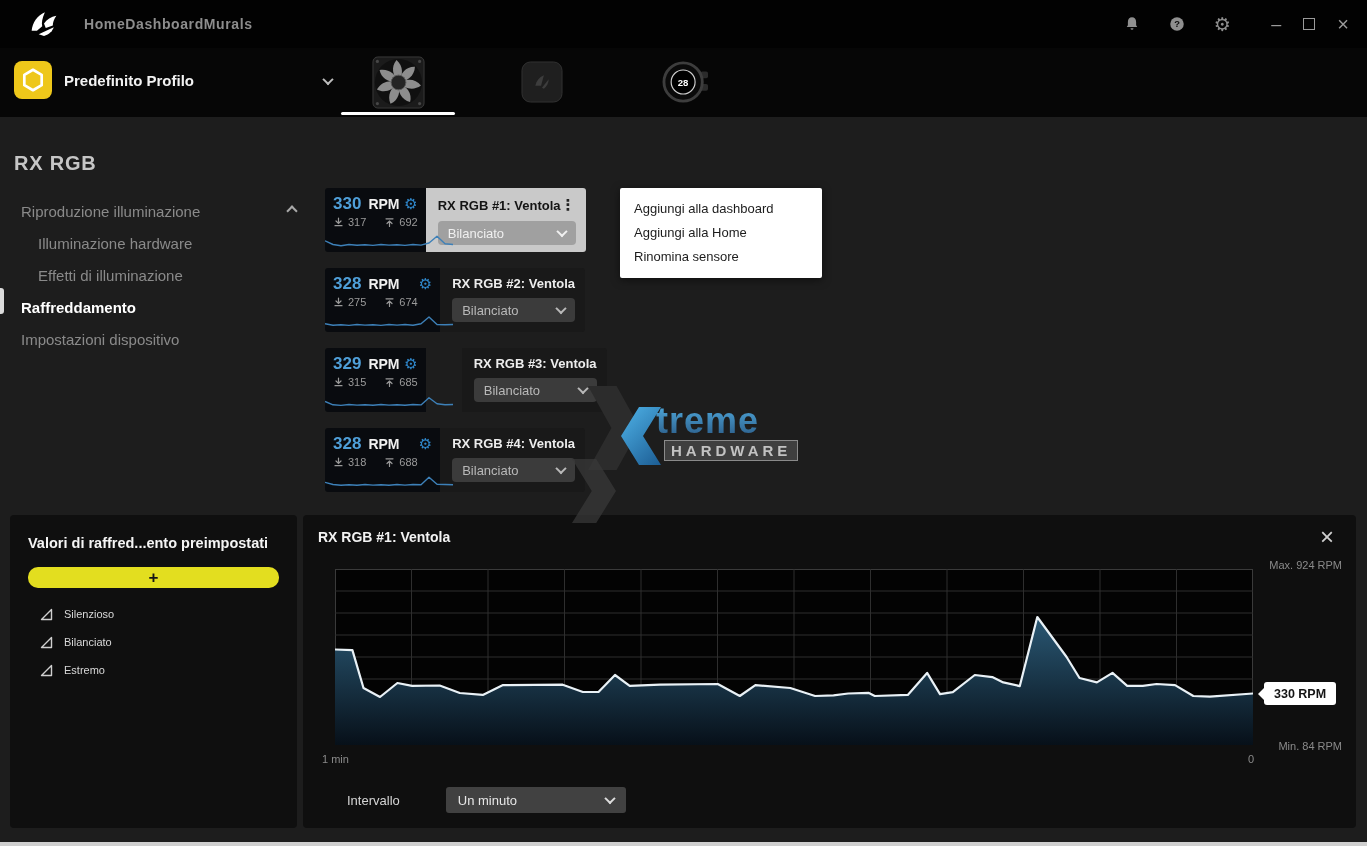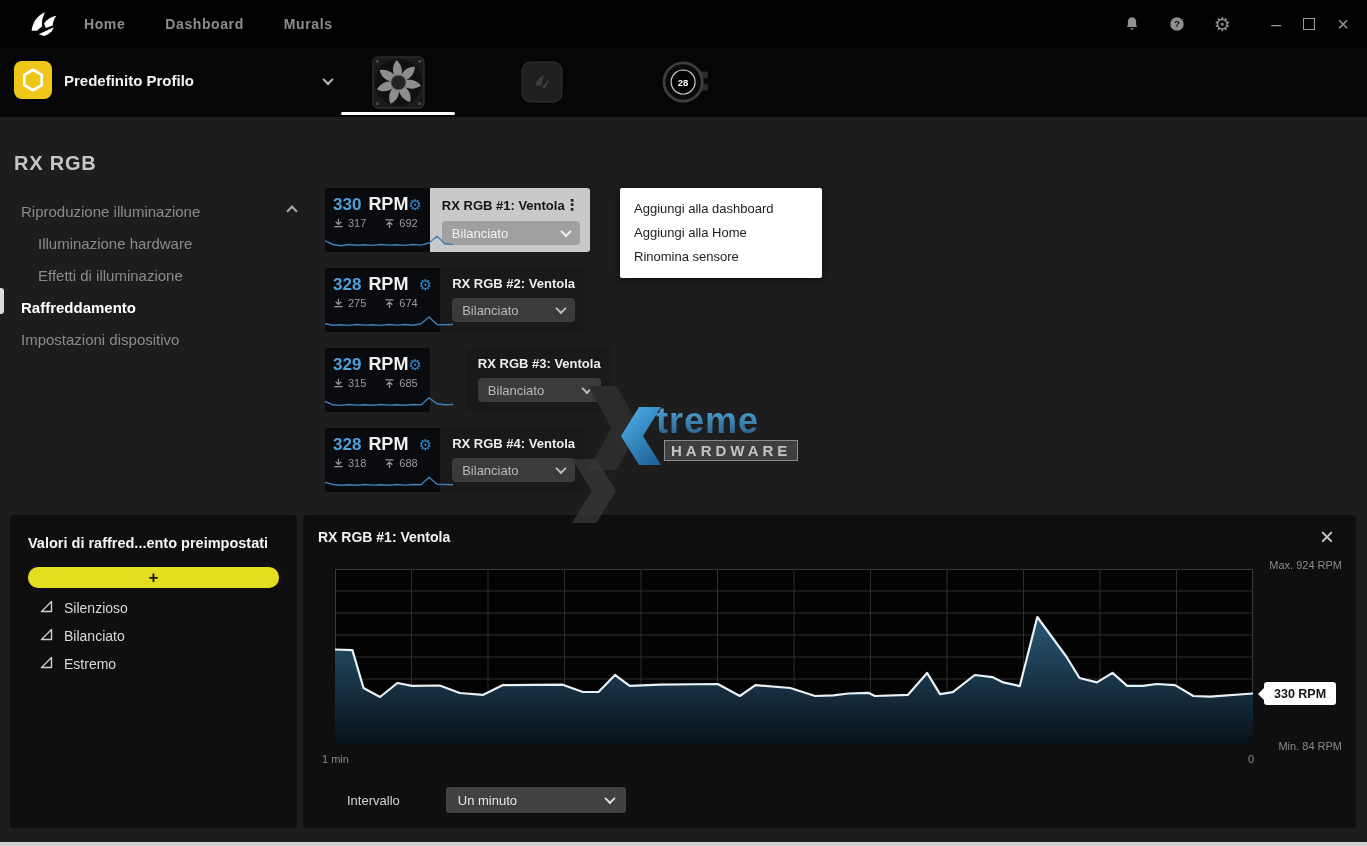--- a/index.html
+++ b/index.html
@@ -3,21 +3,21 @@
 <meta charset="utf-8">
 <style>
   * { margin:0; padding:0; box-sizing:border-box; }
   html,body { background:#000; }
   body { font-family:"Liberation Sans", sans-serif; }
   .app { position:relative; width:1367px; height:846px; background:var(--bg,#1d1d1d); overflow:hidden; }
 
   
   .topbar { position:absolute; left:0; top:0; width:100%; height:48px; background:var(--topbar-bg,#020202); display:flex; align-items:center; z-index:6; }
   .brand { margin-left:28px; width:32px; height:30px; display:flex; align-items:center; justify-content:center; }
-  .nav-items { display:flex; margin-left:24px; gap:40px; }
+  .nav-items { display:flex; margin-left:24px; }
   .nav-item { color:#8d8d8d; font-size:14px; font-weight:700; letter-spacing:.6px; cursor:pointer; }
   .top-right { margin-left:auto; display:flex; align-items:center; gap:25px; margin-right:18px; }
   .tb-icon { width:20px; height:20px; display:flex; align-items:center; justify-content:center; color:#8f8f8f; font-size:19px; }
   .win-controls { display:flex; align-items:center; gap:22px; margin-left:14px; }
   .win-min { color:#9a9a9a; font-size:18px; line-height:10px; }
   .win-max { width:12px; height:12px; border:1.5px solid #9a9a9a; }
   .win-close { color:#9a9a9a; font-size:20px; line-height:12px; }
 
   
   .subheader { position:absolute; left:0; top:48px; width:100%; height:69px; background:#060606; z-index:5; }
@@ -37,21 +37,21 @@
   .side-item.sub { padding-left:38px; }
   .side-item.selected { color:#fff; font-weight:700; }
   .side-item .chev { margin-left:auto; margin-right:26px; color:#a9a9a9; }
   .side-pill { position:absolute; left:0; top:288px; width:4px; height:26px; background:#dcdcdc; border-radius:0 3px 3px 0; }
 
   
   .fan-row { position:absolute; left:325px; width:260px; height:64px; display:flex; z-index:2;align-items:center; }
   .fan-tile { position:relative; width:128px; height:64px; background:var(--tile-bg,#090b0f); border-radius:3px 0 0 3px; padding:6px 8px 0 8px; cursor:pointer; }
   .tile-top { display:flex; align-items:center; }
   .rpm-val { color:var(--accent-blue,#4f9fd9); font-size:17px; font-weight:700; }
-  .rpm-unit { color:#f0f0f0; font-size:18px; font-weight:700; margin-left:7px; }
+  .rpm-unit { color:#f0f0f0; font-size:14px; font-weight:700; margin-left:7px; }
   .gear { margin-left:auto; color:var(--gear-blue,#2f86c9); font-size:15px; cursor:pointer; font-family:"DejaVu Sans",sans-serif; }
   .tile-minmax { display:flex; align-items:center; gap:4px; margin-top:2px; color:#9a9a9a; font-size:11px; }
   .mm-gap { width:10px; }
   .spark { position:absolute; left:0; bottom:0; width:128px; height:22px; }
   .fan-info { width:160px; height:64px; background:var(--row-bg,#191919); border-radius:0 3px 3px 0; padding:8px 10px 0 12px; }
   .fan-name-row { display:flex; align-items:center; }
   .fan-name { color:#ededed; font-size:13px; font-weight:700; white-space:nowrap; }
   .kebab { margin-left:auto; color:#222; font-size:15px; font-weight:700; cursor:pointer; font-family:"DejaVu Sans",sans-serif; }
   .preset-select { margin-top:7px; height:24px; background:#3b3b3b; border-radius:4px; display:flex; align-items:center; padding:0 10px; color:#b9b9b9; font-size:13px; cursor:pointer; }
   .preset-select .chev { margin-left:auto; }
@@ -69,21 +69,21 @@
   .wm-chev-dark2 { position:absolute; left:0px; top:76px; width:44px; height:64px; background:#383838; clip-path:polygon(0 0,55% 0,100% 50%,55% 100%,0 100%,45% 50%); opacity:.75; }
   .wm-x { position:absolute; left:49px; top:24px; width:40px; height:58px; background:linear-gradient(135deg,#4fb3e8,#1c5d94); clip-path:polygon(100% 0,45% 0,0 50%,45% 100%,100% 100%,55% 50%); }
   .wm-text { position:absolute; left:84px; top:17px; font-size:36px; font-weight:700; letter-spacing:1px; background:linear-gradient(180deg,#54b4e8,#27537e); -webkit-background-clip:text; background-clip:text; color:transparent; }
   .wm-sub { position:absolute; left:92px; top:57px; font-size:15px; font-weight:700; letter-spacing:4px; color:#c2c2c2; background:#3f3f3f; border:1px solid #8a8a8a; padding:1px 6px; }
 
   
   .panel { position:absolute; background:var(--panel-bg,#0f0f0f); border-radius:4px; z-index:2; }
   .presets-panel { left:10px; top:515px; width:287px; height:313px; }
   .presets-title { margin:20px 18px 0 18px; color:#f5f5f5; font-size:14.5px; font-weight:700; white-space:nowrap; overflow:hidden; }
   .add-btn { margin:16px 18px 0 18px; height:21px; background:var(--yellow-button,#e3de1f); border-radius:10px; display:flex; align-items:center; justify-content:center; color:#151515; font-size:17px; font-weight:700; line-height:17px; cursor:pointer; }
-  .preset-item { display:flex; gap:11px; height:28px; padding-left:30px; color:#d8d8d8; font-size:14px; cursor:pointer; }
+  .preset-item { display:flex; align-items:center; gap:11px; height:28px; padding-left:30px; color:#d8d8d8; font-size:11px; cursor:pointer; }
   .preset-list { margin-top:12px; }
 
   .chart-panel { left:303px; top:515px; width:1053px; height:313px; }
   .chart-title { position:absolute; left:15px; top:14px; color:#f2f2f2; font-size:14px; font-weight:700; }
   .chart-close { position:absolute; right:22px; top:8px; color:#cfcfcf; font-size:24px; cursor:pointer; }
   .chart-plot { position:absolute; left:32px; top:54px; width:918px; height:176px; }
   .axis-label { position:absolute; color:#8a8a8a; font-size:11px; }
   .lbl-max { right:14px; top:44px; }
   .lbl-min { right:14px; top:225px; }
   .lbl-xleft { left:19px; top:238px; }

